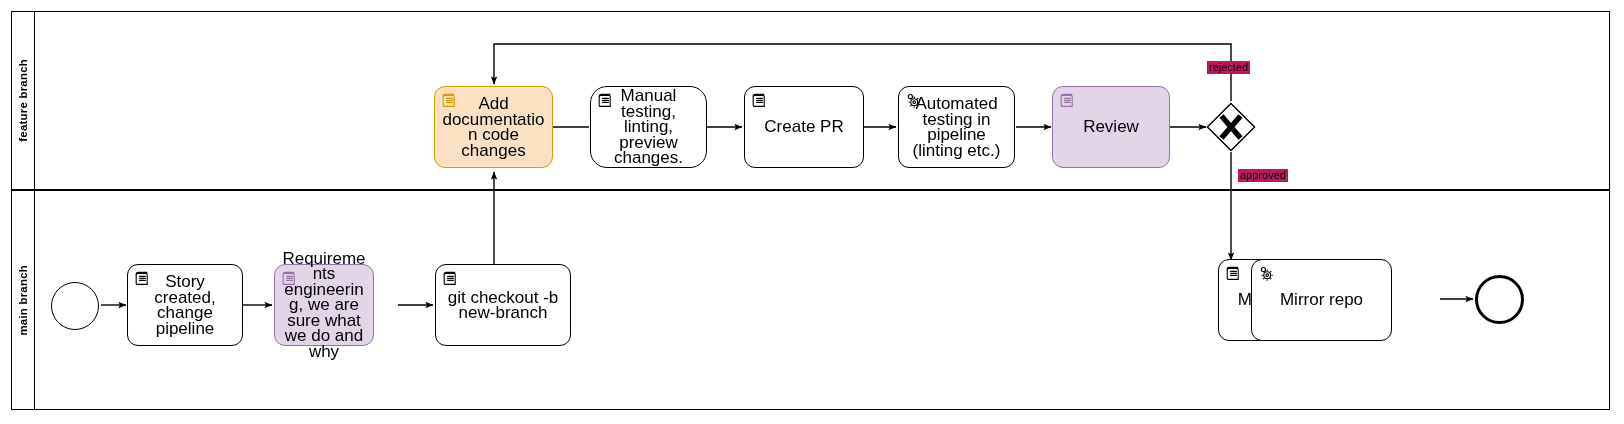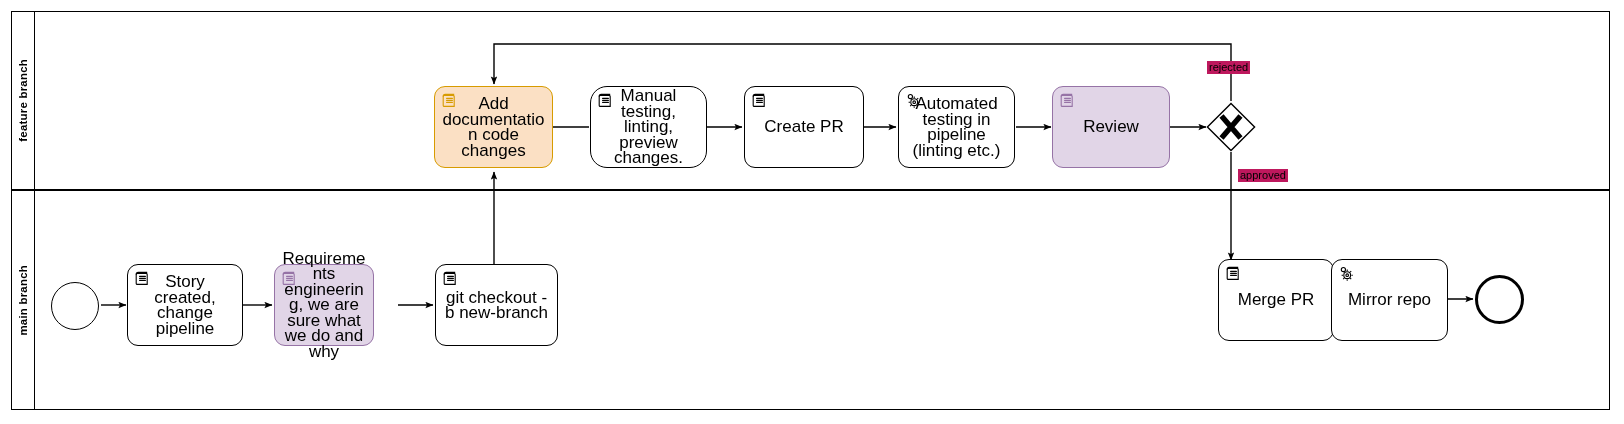--- a/index.html
+++ b/index.html
@@ -261,39 +261,39 @@
 
   <div class="task purple" style="left:274px; top:264px; width:100px; height:82px;">
     <svg class="task-icon" viewBox="0 0 20 20">
       <path d="M3.2 5.4 L3.2 14.4 Q3.2 15.4 4.2 15.4 L14.2 15.4 L14.2 5.4 Q14.2 4.4 13.2 4.4 L4.2 4.4 Q3.2 4.4 3.2 5.4 Z" fill="none" stroke="#9673a6" stroke-width="1.1"></path>
       <path d="M6.6 7.4 L12.4 7.4 M6.6 9.4 L12.4 9.4 M6.6 11.4 L12.4 11.4" stroke="#9673a6" stroke-width="1.1" fill="none" stroke-linecap="round"></path>
       <path d="M3.2 5.4 Q3.2 3.4 5.2 3.4 L14.2 3.4" fill="none" stroke="#9673a6" stroke-width="1.1"></path>
     </svg>
     <span class="label">Requirements engineering, we are sure what we do and why</span>
   </div>
 
-  <div class="task" style="left:435px; top:264px; width:123px; height:82px;">
+  <div class="task" style="left:435px; top:264px; width:136px; height:82px;">
     <svg class="task-icon" viewBox="0 0 20 20">
       <path d="M3.2 5.4 L3.2 14.4 Q3.2 15.4 4.2 15.4 L14.2 15.4 L14.2 5.4 Q14.2 4.4 13.2 4.4 L4.2 4.4 Q3.2 4.4 3.2 5.4 Z" fill="none" stroke="#000" stroke-width="1.1"></path>
       <path d="M6.6 7.4 L12.4 7.4 M6.6 9.4 L12.4 9.4 M6.6 11.4 L12.4 11.4" stroke="#000" stroke-width="1.1" fill="none" stroke-linecap="round"></path>
       <path d="M3.2 5.4 Q3.2 3.4 5.2 3.4 L14.2 3.4" fill="none" stroke="#000" stroke-width="1.1"></path>
     </svg>
     <span class="label">git checkout -b new-branch</span>
   </div>
 
   <div class="task" style="left:1218px; top:259px; width:116px; height:82px;">
     <svg class="task-icon" viewBox="0 0 20 20">
       <path d="M3.2 5.4 L3.2 14.4 Q3.2 15.4 4.2 15.4 L14.2 15.4 L14.2 5.4 Q14.2 4.4 13.2 4.4 L4.2 4.4 Q3.2 4.4 3.2 5.4 Z" fill="none" stroke="#000" stroke-width="1.1"></path>
       <path d="M6.6 7.4 L12.4 7.4 M6.6 9.4 L12.4 9.4 M6.6 11.4 L12.4 11.4" stroke="#000" stroke-width="1.1" fill="none" stroke-linecap="round"></path>
       <path d="M3.2 5.4 Q3.2 3.4 5.2 3.4 L14.2 3.4" fill="none" stroke="#000" stroke-width="1.1"></path>
     </svg>
     <span class="label">Merge PR</span>
   </div>
 
-  <div class="task" style="left:1331px; top:259px; width:117px; height:82px;">
+  <div class="task" style="left:1251px; top:259px; width:141px; height:82px;">
     <svg class="task-icon" viewBox="0 0 20 20">
       <g fill="none" stroke="#000" stroke-width="1.1">
         <circle cx="10.2" cy="11.2" r="3.4"></circle>
         <circle cx="10.2" cy="11.2" r="1.3"></circle>
         <path d="M10.2 5.6 L10.2 7.0 M10.2 15.4 L10.2 16.8
                  M4.6 11.2 L6.0 11.2 M14.4 11.2 L15.8 11.2
                  M6.2 7.2 L7.2 8.2 M13.2 14.2 L14.2 15.2
                  M14.2 7.2 L13.2 8.2 M7.2 14.2 L6.2 15.2"></path>
         <circle cx="6.4" cy="5.6" r="2.1"></circle>
       </g>

